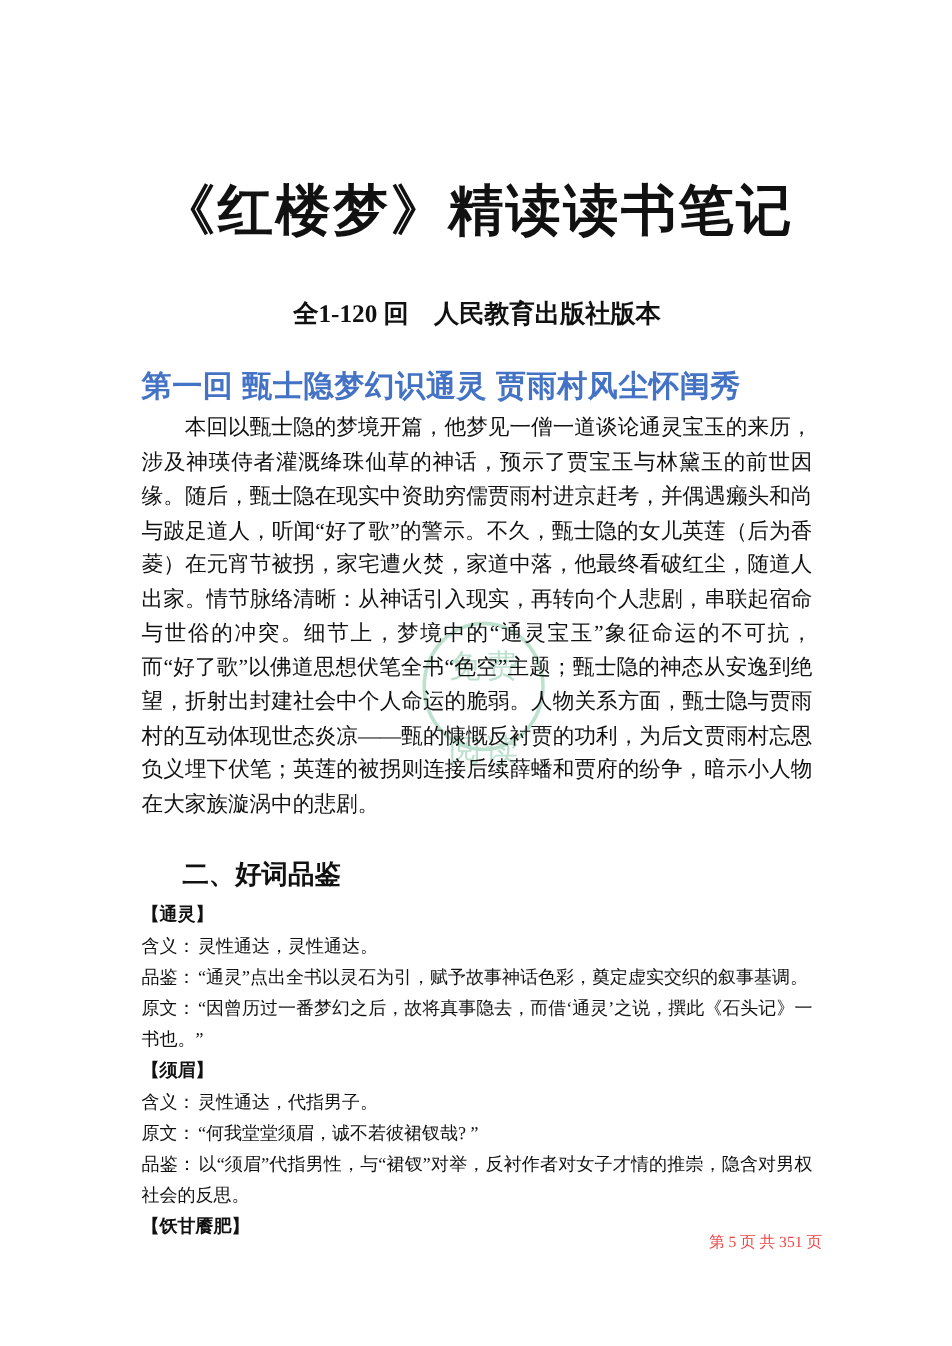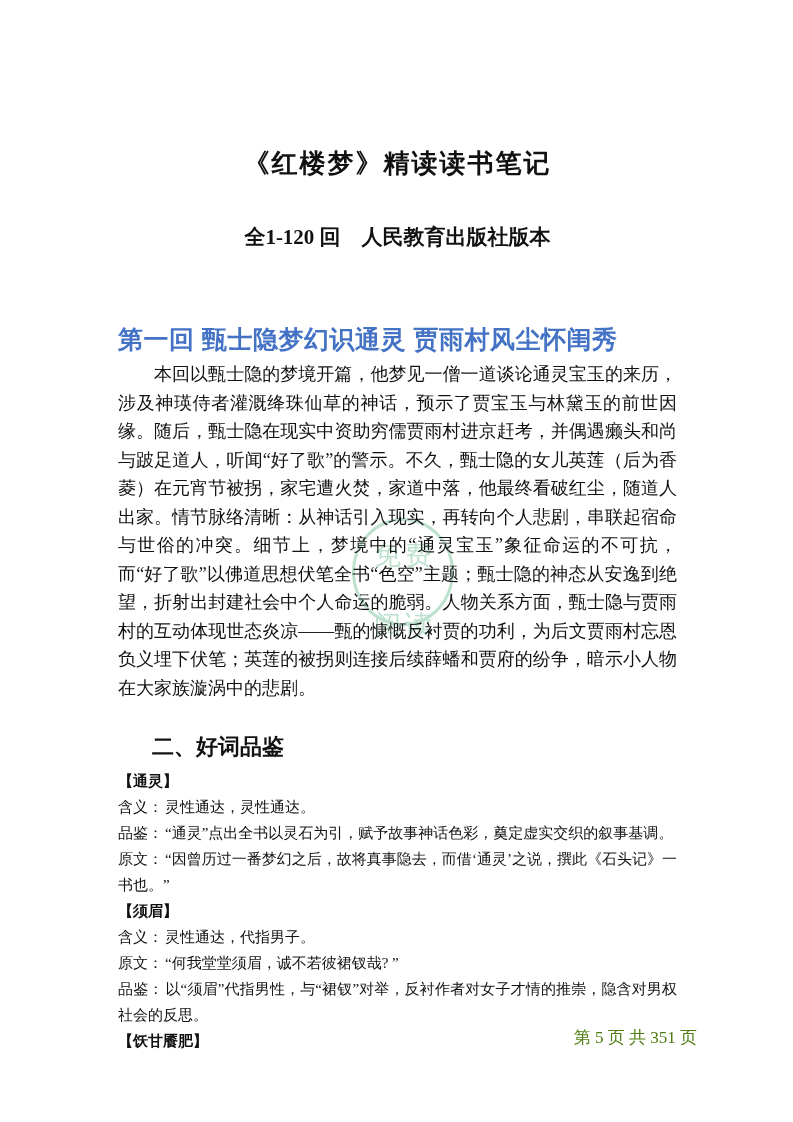--- a/index.html
+++ b/index.html
@@ -16,35 +16,35 @@
     font-family: "Liberation Serif", "DejaVu Serif", serif;
     color: #1a1a1a;
   }
   .content {
     position: relative;
     z-index: 1;
     padding: 148px 116px 0 118px;
   }
   .doc-title {
     text-align: center;
-    font-size: 26px;
+    font-size: 46px;
     font-weight: 900;
     letter-spacing: 2px;
     line-height: 1.2;
     color: #111111;
   }
   .doc-subtitle {
     text-align: center;
     font-size: 21px;
     font-weight: 700;
     margin-top: 44px;
     color: #111111;
   }
   .chapter-heading {
-    margin-top: 72px;
+    margin-top: 30px;
     font-family: "Liberation Sans", "DejaVu Sans", sans-serif;
     font-size: 25px;
     font-weight: 700;
     letter-spacing: 0.5px;
   }
   .section-heading {
     margin-top: 30px;
     padding-left: 34px;
     font-family: "Liberation Sans", "DejaVu Sans", sans-serif;
     font-size: 22px;
@@ -70,23 +70,23 @@
   }
   .entry-line {
     text-align: justify;
   }
   .entry-label {
     margin-right: 2px;
   }
   .page-footer {
     position: absolute;
     top: 1026px;
-    right: 96px;
-    font-size: 17px;
-    color: #4d7c0f;
+    right: 108px;
+    font-size: 13px;
+    color: #ef4444;
     z-index: 1;
   }
   .watermark {
     position: absolute;
     left: 352px;
     top: 518px;
     width: 102px;
     height: 108px;
     border: 3px solid #7fc39e;
     border-radius: 50%;

